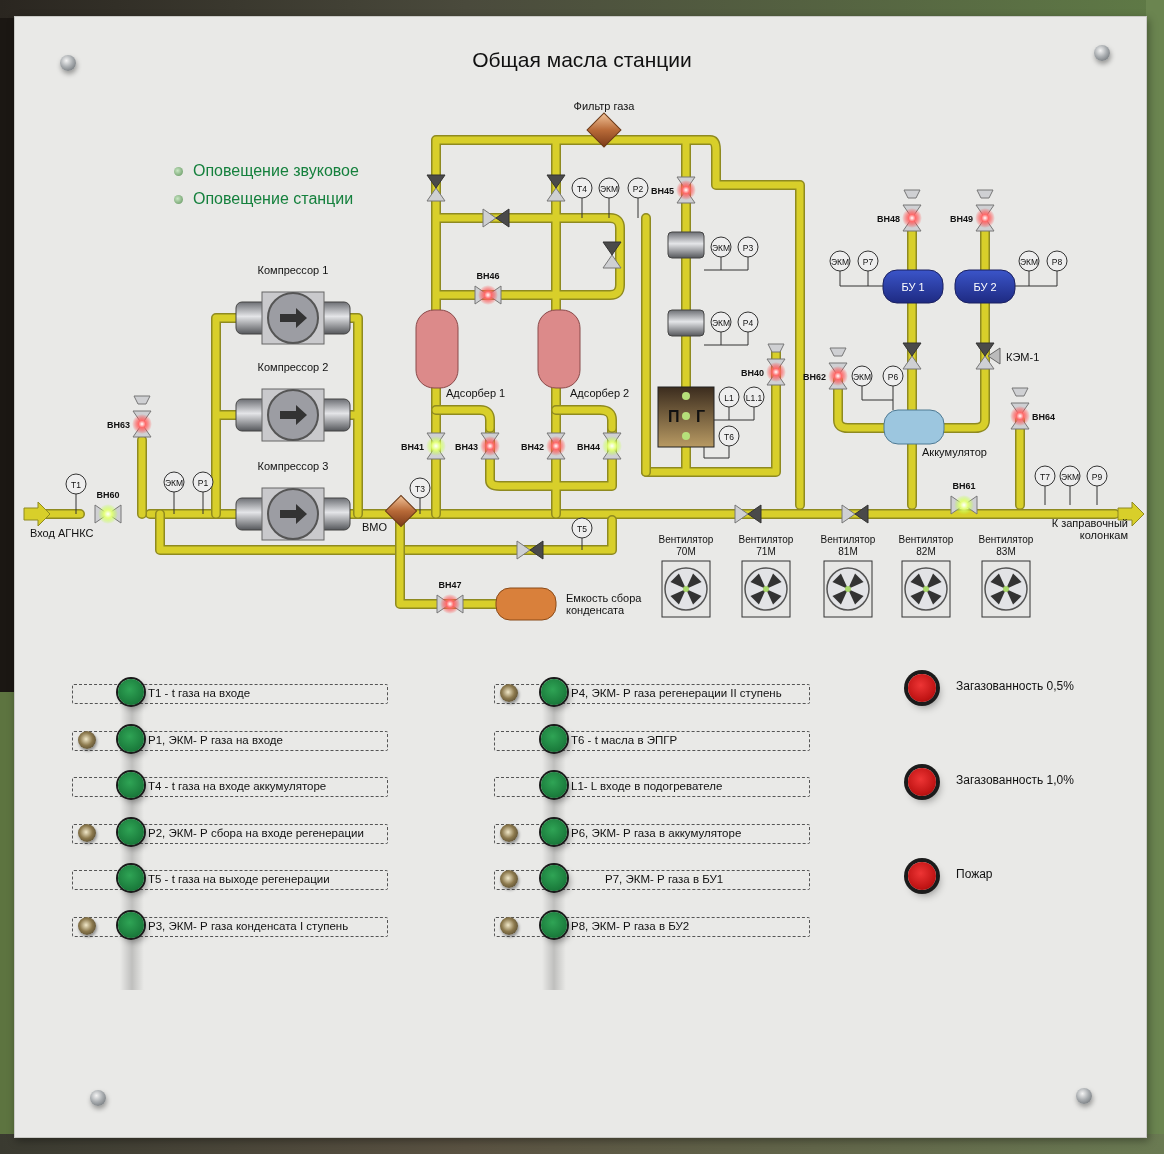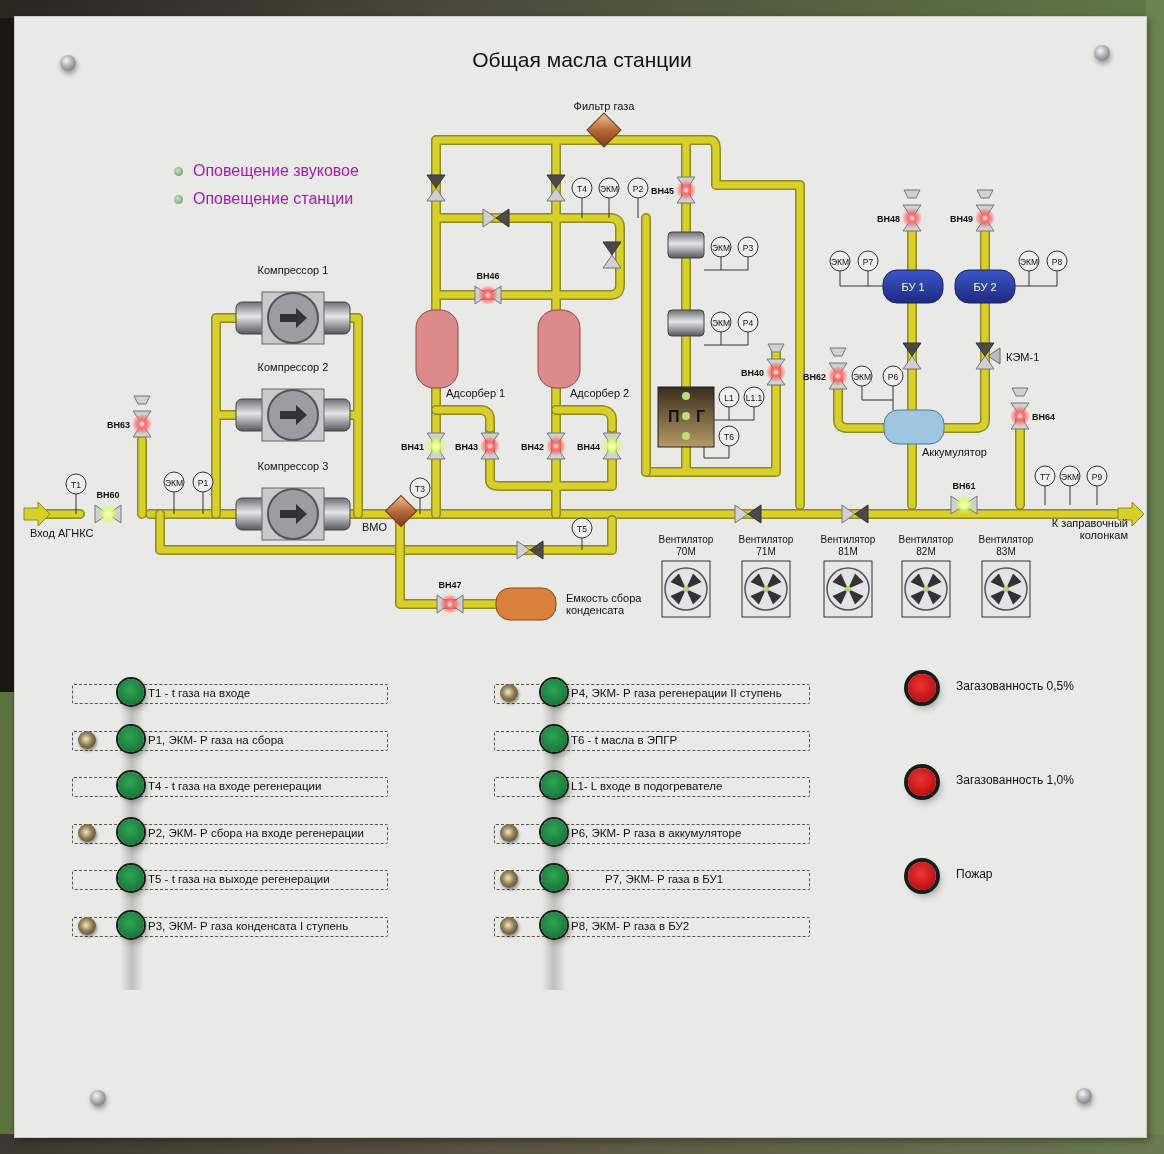--- a/index.html
+++ b/index.html
@@ -11,21 +11,21 @@
   .bg-right{position:absolute;right:0;top:0;width:18px;height:1154px;background:#6b8550;}
   .bg-top{position:absolute;left:0;top:0;width:1164px;height:18px;background:linear-gradient(90deg,#2a2620,#4a4a3c 40%,#5f7a46);}
   .bg-bottom{position:absolute;left:0;bottom:0;width:1164px;height:20px;background:linear-gradient(90deg,#3a3a30,#5a5242 40%,#6a7a52);}
   .panel{position:absolute;left:14px;top:16px;width:1133px;height:1122px;
        background:#e9e9e7;box-shadow:0 0 0 1px #c9c9c5 inset, 2px 3px 8px rgba(0,0,0,.35);}
   .screw{position:absolute;width:16px;height:16px;border-radius:50%;
        background:radial-gradient(circle at 40% 35%,#f4f4f4 0%,#a9adb0 45%,#5d6266 100%);
        box-shadow:1px 3px 5px rgba(0,0,0,.35);}
   svg text{font-family:"Liberation Sans",sans-serif;}
   .title{position:absolute;left:0;width:1164px;top:48px;text-align:center;font-size:21px;color:#111;}
-  .notice{position:absolute;left:174px;font-size:16px;color:#a21caf;display:flex;align-items:center;gap:10px;}
+  .notice{position:absolute;left:174px;font-size:16px;color:#15803d;display:flex;align-items:center;gap:10px;}
   .notice .led{width:9px;height:9px;border-radius:50%;background:radial-gradient(circle at 40% 40%,#c9e7c4,#5b8f57);}
   .dash-box{position:absolute;height:18px;border:1px dashed #555;border-radius:2px;}
   .label-btn{position:absolute;font-size:11.5px;color:#111;white-space:nowrap;text-align:right;}
   .gbtn{position:absolute;width:26px;height:26px;border-radius:50%;
         background:radial-gradient(circle at 45% 40%,#2fa455 0%,#1a7a3b 70%,#0f4f25 100%);
         box-shadow:0 0 0 2px #1a1a1a,3px 4px 6px rgba(0,0,0,.35);}
   .rbtn{position:absolute;width:28px;height:28px;border-radius:50%;
         background:radial-gradient(circle at 45% 40%,#ee3535 0%,#c01414 65%,#7a0a0a 100%);
         box-shadow:0 0 0 4px #1b1b1b,3px 5px 8px rgba(0,0,0,.4);}
   .toggle{position:absolute;width:18px;height:18px;border-radius:50%;
@@ -498,26 +498,26 @@
 <div id="left-buttons">
     <div>
       <div class="dash-box" style="left:72px;top:684px;width:314px"></div>
       <div class="gbtn" style="left:118px;top:679px"></div>
       <div class="label-btn" style="left:148px;top:687px">T1 - t газа на входе</div>
     </div>
     <div>
       <div class="dash-box" style="left:72px;top:730.5px;width:314px"></div>
       <div class="toggle" style="left:78px;top:730.5px"></div>
       <div class="gbtn" style="left:118px;top:725.5px"></div>
-      <div class="label-btn" style="left:148px;top:733.5px">P1, ЭКМ- Р газа на сбора</div>
+      <div class="label-btn" style="left:148px;top:733.5px">P1, ЭКМ- Р газа на входе</div>
     </div>
     <div>
       <div class="dash-box" style="left:72px;top:777px;width:314px"></div>
       <div class="gbtn" style="left:118px;top:772px"></div>
-      <div class="label-btn" style="left:148px;top:780px">T4 - t газа на входе регенерации</div>
+      <div class="label-btn" style="left:148px;top:780px">T4 - t газа на входе аккумуляторе</div>
     </div>
     <div>
       <div class="dash-box" style="left:72px;top:823.5px;width:314px"></div>
       <div class="toggle" style="left:78px;top:823.5px"></div>
       <div class="gbtn" style="left:118px;top:818.5px"></div>
       <div class="label-btn" style="left:148px;top:826.5px">P2, ЭКМ- Р сбора на входе регенерации</div>
     </div>
     <div>
       <div class="dash-box" style="left:72px;top:870px;width:314px"></div>
       <div class="gbtn" style="left:118px;top:865px"></div>

